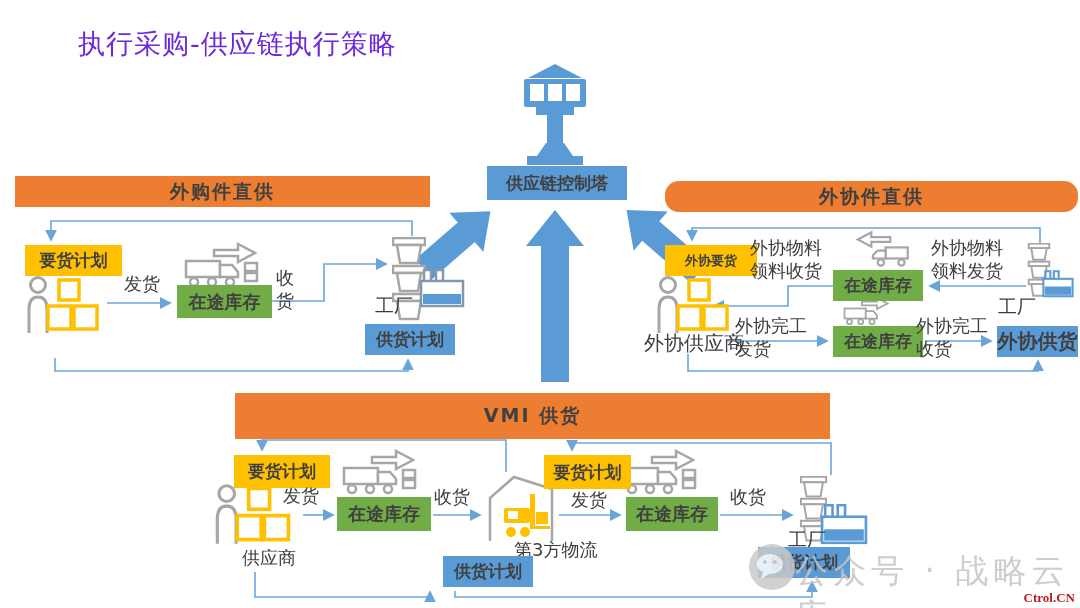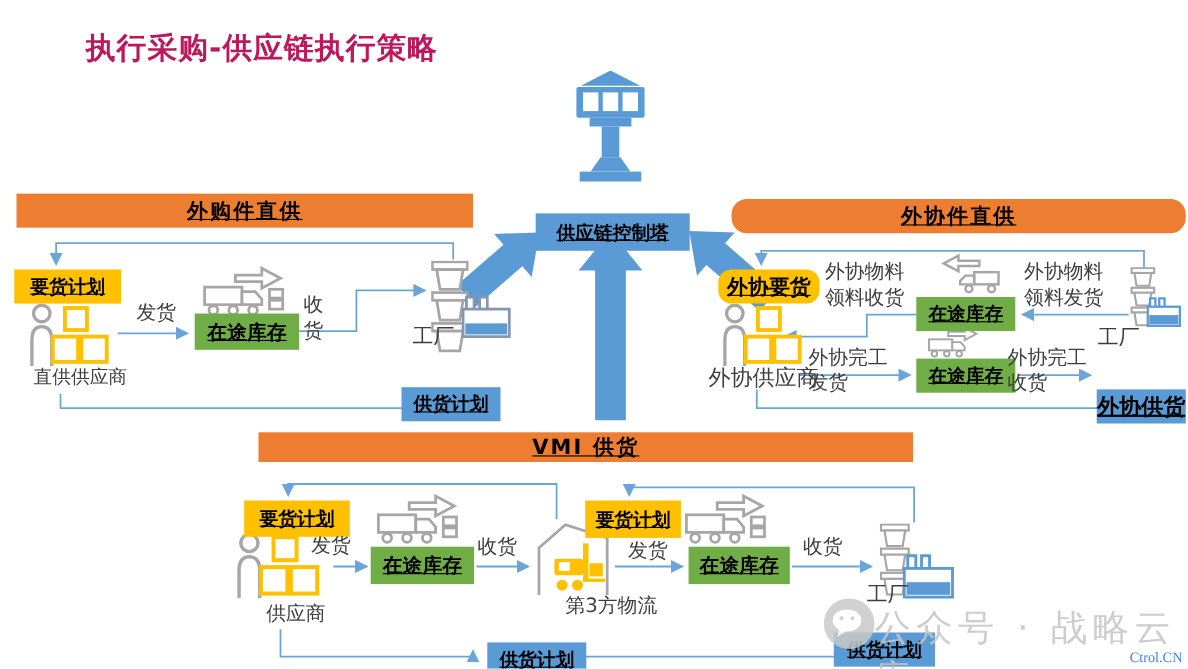--- a/index.html
+++ b/index.html
@@ -1,32 +1,32 @@
 <!DOCTYPE html>
 <html><head>
 <meta charset="utf-8">
 <style>
   html,body{margin:0;padding:0;background:#fff;}
   .stage{position:relative;width:1080px;height:608px;background:#ffffff;overflow:hidden;
          font-family:"DejaVu Sans","Liberation Sans",sans-serif;}
-  .title{position:absolute;left:78px;top:26px;font-size:27px;font-weight:700;color:#be185d;letter-spacing:1px;z-index:4;}
+  .title{position:absolute;left:78px;top:26px;font-size:27px;font-weight:400;color:#6d28d9;letter-spacing:1px;z-index:4;}
   svg.lines{position:absolute;left:0;top:0;z-index:1;}
   .icon{position:absolute;z-index:2;}
   .chip{position:absolute;display:flex;align-items:center;justify-content:center;
-        color:#000000;font-weight:700;z-index:3;text-decoration:underline;}
-  .yellow{background:#FFC000;}
+        color:#404040;font-weight:700;z-index:3;}
+  .yellow{background:#FFC000;margin-left:12px;}
   .green{background:#70AD47;}
-  .blue{background:#5B9BD5;margin-top:28px;}
+  .blue{background:#5B9BD5;}
   .banner{background:#ED7D31;font-size:19px;letter-spacing:2px;}
   .lbl{position:absolute;color:#3d3d3d;z-index:3;font-size:18px;}
   .ml{white-space:pre-line;line-height:1.3;}
   .watermark{position:absolute;left:795px;top:549px;font-size:33px;color:#c5c5c5;
              letter-spacing:5px;z-index:10;opacity:.85;font-weight:400;}
   .wm-icon{position:absolute;left:748px;top:543px;z-index:10;opacity:.85;}
-  .source{position:absolute;right:5px;top:590px;font-size:13px;font-weight:400;color:#3b82f6;
+  .source{position:absolute;right:5px;top:590px;font-size:13px;font-weight:700;color:#b91c1c;
           font-family:"Liberation Serif","DejaVu Serif",serif;z-index:10;}
 </style>
 </head>
 <body>
 
 <div class="stage">
 
   <svg class="lines" width="1080" height="608">
     <defs>
       <marker id="arr" viewBox="0 0 10 10" refX="8.5" refY="5" markerWidth="7.5" markerHeight="7.5" orient="auto-start-reverse">
@@ -84,32 +84,31 @@
     <g fill="#ffffff">
       <rect x="27" y="20" width="14" height="17"></rect>
       <rect x="45" y="20" width="14" height="17"></rect>
       <rect x="63" y="20" width="14" height="17"></rect>
     </g>
   </svg>
   <div class="chip blue" style="left:487px;top:166px;width:140px;height:34px;font-size:17px;">供应链控制塔</div>
 
   <div class="chip banner" style="left:15px;top:176px;width:415px;height:31px;">外购件直供</div>
   <div class="chip banner" style="left:665px;top:181px;width:413px;height:31px;border-radius:14px;">外协件直供</div>
-  <div class="chip banner" style="left:235px;top:393px;width:595px;height:27px;">VMI 供货</div>
+  <div class="chip banner" style="left:235px;top:393px;width:595px;height:46px;">VMI 供货</div>
 
   <div class="chip yellow" style="left:13px;top:245px;width:97px;height:31px;font-size:17px;">要货计划</div>
 
   <svg class="icon" style="left:22px;top:276px;" width="88" height="57" viewBox="0 0 88 57">
     <circle cx="16" cy="9" r="7.5" fill="#fff" stroke="#A6A6A6" stroke-width="3"></circle>
     <path d="M7,57 V33 Q7,21 16,21 Q25,21 25,33 V57" fill="#fff" stroke="#A6A6A6" stroke-width="3"></path>
     <rect x="37" y="4" width="20" height="20" fill="#fff" stroke="#FFC000" stroke-width="3.5"></rect>
     <rect x="26" y="30" width="23" height="23" fill="#fff" stroke="#FFC000" stroke-width="3.5"></rect>
     <rect x="52" y="30" width="23" height="23" fill="#fff" stroke="#FFC000" stroke-width="3.5"></rect>
   </svg>
-  <div class="lbl" style="left:12px;top:331px;width:122px;text-align:center;font-size:17px;">直供供应商</div>
 
   <div class="lbl" style="left:124px;top:272px;">发货</div>
 
   <svg class="icon" style="left:184px;top:241px;" width="76" height="48" viewBox="0 0 76 48">
     <g fill="#fff" stroke="#A6A6A6" stroke-width="2.5">
       <path d="M30,9 H54 V3 L71,12 L54,21 V15 H30 Z"></path>
       <rect x="2" y="20" width="34" height="16"></rect>
       <path d="M36,24 H48 L54,31 V36 H36 Z"></path>
       <circle cx="10" cy="41" r="4"></circle>
         <circle cx="28" cy="41" r="4"></circle>
@@ -138,21 +137,21 @@
       <path d="M5,16 V4 H12 V16"></path>
         <path d="M17,16 V4 H24 V16"></path>
       <rect x="2" y="15" width="42" height="25"></rect>
     </g>
     <rect x="4" y="28" width="38" height="10" fill="#5B9BD5"></rect>
   </svg>
   <div class="lbl" style="left:375px;top:293px;font-size:19px;">工厂</div>
 
   <div class="chip blue" style="left:365px;top:324px;width:90px;height:31px;font-size:17px;">供货计划</div>
 
-  <div class="chip yellow" style="left:653px;top:245px;width:92px;height:31px;font-size:19px;border-radius:12px;">外协要货</div>
+  <div class="chip yellow" style="left:653px;top:245px;width:92px;height:31px;font-size:13px;">外协要货</div>
 
   <svg class="icon" style="left:652px;top:276px;" width="88" height="57" viewBox="0 0 88 57">
     <circle cx="16" cy="9" r="7.5" fill="#fff" stroke="#A6A6A6" stroke-width="3"></circle>
     <path d="M7,57 V33 Q7,21 16,21 Q25,21 25,33 V57" fill="#fff" stroke="#A6A6A6" stroke-width="3"></path>
     <rect x="37" y="4" width="20" height="20" fill="#fff" stroke="#FFC000" stroke-width="3.5"></rect>
     <rect x="26" y="30" width="23" height="23" fill="#fff" stroke="#FFC000" stroke-width="3.5"></rect>
     <rect x="52" y="30" width="23" height="23" fill="#fff" stroke="#FFC000" stroke-width="3.5"></rect>
   </svg>
   <div class="lbl" style="left:644px;top:330px;font-size:20px;">外协供应商</div>
 

